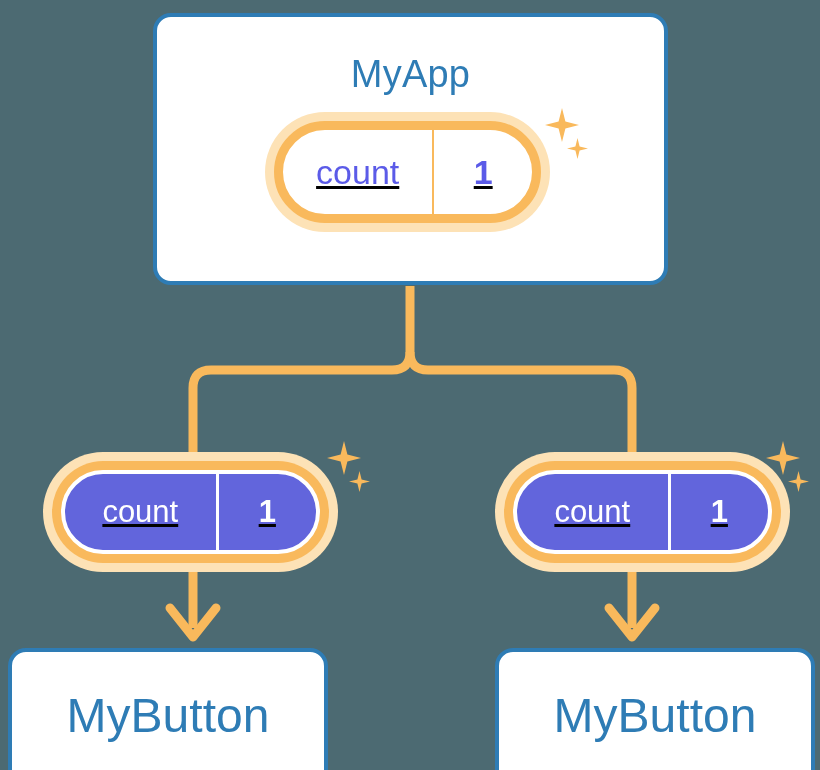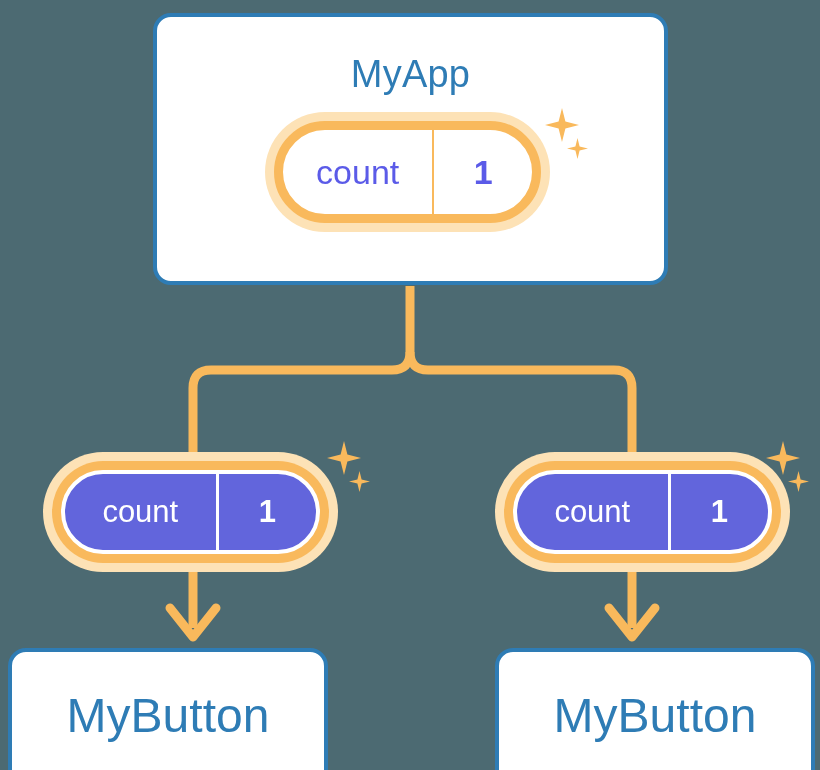--- a/index.html
+++ b/index.html
@@ -60,20 +60,21 @@
     margin-top: -6px;
   }
 
   
   .pill {
     position: absolute;
     box-sizing: border-box;
     border-radius: 999px;
     display: flex;
     align-items: stretch;
+    text-decoration: underline;
   }
   
   .pill-outline {
     background: #ffffff;
     border: 9px solid #f9b95c;
     box-shadow: 0 0 0 9px #fde2b6;
   }
   .pill-filled {
     background: #6265dc;
     border: 4px solid #ffffff;

